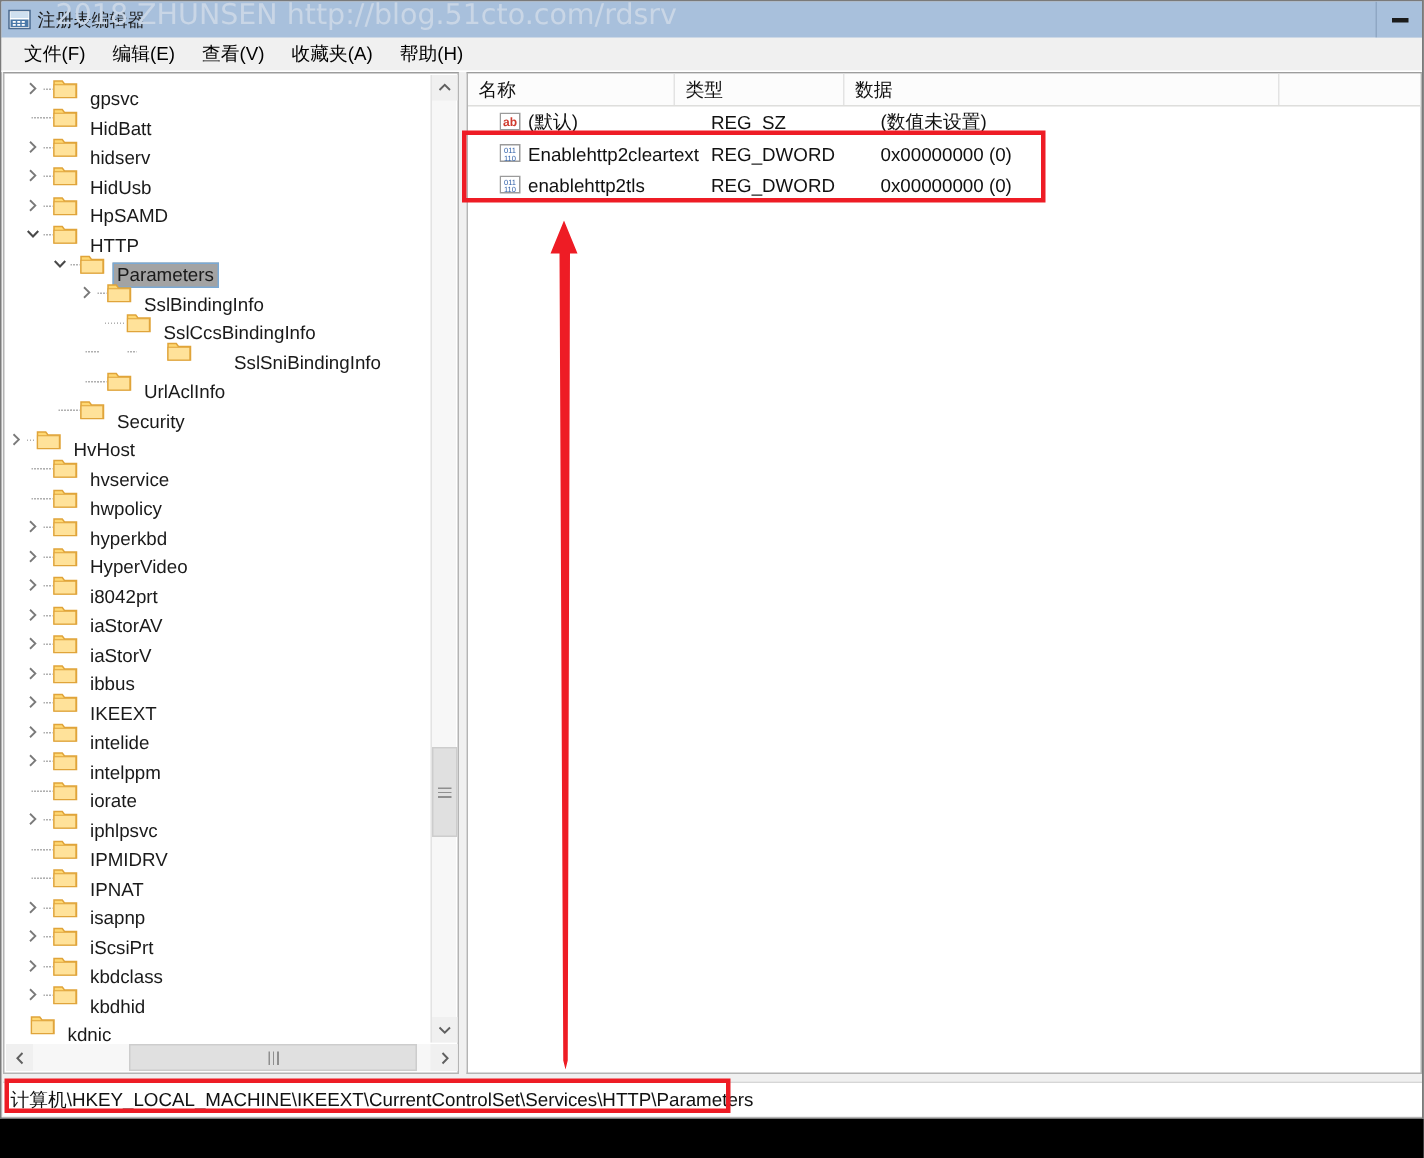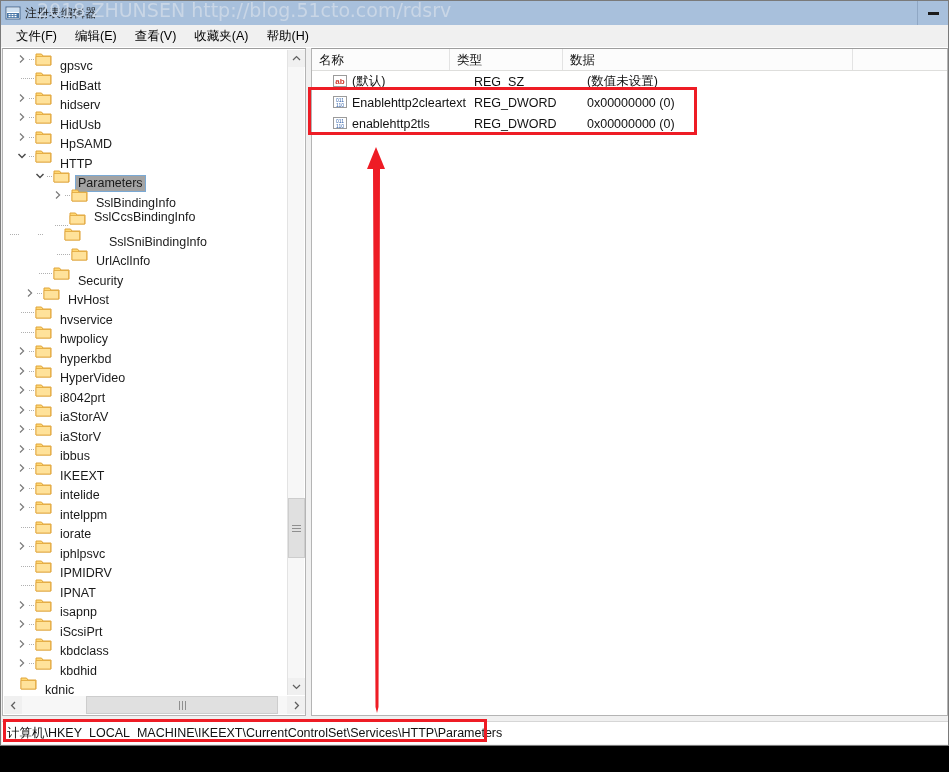--- a/index.html
+++ b/index.html
@@ -457,37 +457,37 @@
               <span class="dash-h" style="left:0;width:6px;"></span>
             </span>
             <span class="folder">
               <svg width="17" height="14" viewBox="0 0 17 14">
                 <path d="M1 2 h5.5 l1.5 2 H16 v9 H1 Z" fill="#ffd873" stroke="#e0a43a" stroke-width="1"></path>
                 <path d="M1 4.5 h14.6 v8.5 H1 Z" fill="#ffe29a" stroke="#e0a43a" stroke-width="0.8"></path>
               </svg>
             </span>
             <span class="tree-label">SslBindingInfo</span>
           </div>
-          <div class="tree-row" style="padding-left: 45px; align-items: flex-end;">
+          <div class="tree-row" style="padding-left: 60px;">
             <span class="tw">
               <span class="dashline"></span>
               <span class="dash-h"></span>
             </span>
             <span style="width: 6px; flex: 0 0 6px; position: relative;">
               <span class="dash-h" style="left:0;width:6px;"></span>
             </span>
             <span class="folder">
               <svg width="17" height="14" viewBox="0 0 17 14">
                 <path d="M1 2 h5.5 l1.5 2 H16 v9 H1 Z" fill="#ffd873" stroke="#e0a43a" stroke-width="1"></path>
                 <path d="M1 4.5 h14.6 v8.5 H1 Z" fill="#ffe29a" stroke="#e0a43a" stroke-width="0.8"></path>
               </svg>
             </span>
             <span class="tree-label">SslCcsBindingInfo</span>
           </div>
-          <div class="tree-row" style=" gap: 20px;">
+          <div class="tree-row" style="padding-left: 47px; gap: 20px;">
             <span class="tw">
               <span class="dashline"></span>
               <span class="dash-h"></span>
             </span>
             <span style="width: 6px; flex: 0 0 6px; position: relative;">
               <span class="dash-h" style="left:0;width:6px;"></span>
             </span>
             <span class="folder">
               <svg width="17" height="14" viewBox="0 0 17 14">
                 <path d="M1 2 h5.5 l1.5 2 H16 v9 H1 Z" fill="#ffd873" stroke="#e0a43a" stroke-width="1"></path>
@@ -521,21 +521,21 @@
               <span class="dash-h" style="left:0;width:6px;"></span>
             </span>
             <span class="folder">
               <svg width="17" height="14" viewBox="0 0 17 14">
                 <path d="M1 2 h5.5 l1.5 2 H16 v9 H1 Z" fill="#ffd873" stroke="#e0a43a" stroke-width="1"></path>
                 <path d="M1 4.5 h14.6 v8.5 H1 Z" fill="#ffe29a" stroke="#e0a43a" stroke-width="0.8"></path>
               </svg>
             </span>
             <span class="tree-label">Security</span>
           </div>
-          <div class="tree-row" style="padding-left: 19px; align-items: center;">
+          <div class="tree-row" style="padding-left: 0; align-items: center;">
             <span class="tw">
               <svg width="8" height="10" viewBox="0 0 8 10">
                 <path d="M2 1.5 L5.6 5 L2 8.5" fill="none" stroke="#7a7a7a" stroke-width="1.2"></path>
               </svg>
             </span>
             <span style="width: 6px; flex: 0 0 6px; position: relative;">
               <span class="dash-h" style="left:0;width:6px;"></span>
             </span>
             <span class="folder">
               <svg width="17" height="14" viewBox="0 0 17 14">

